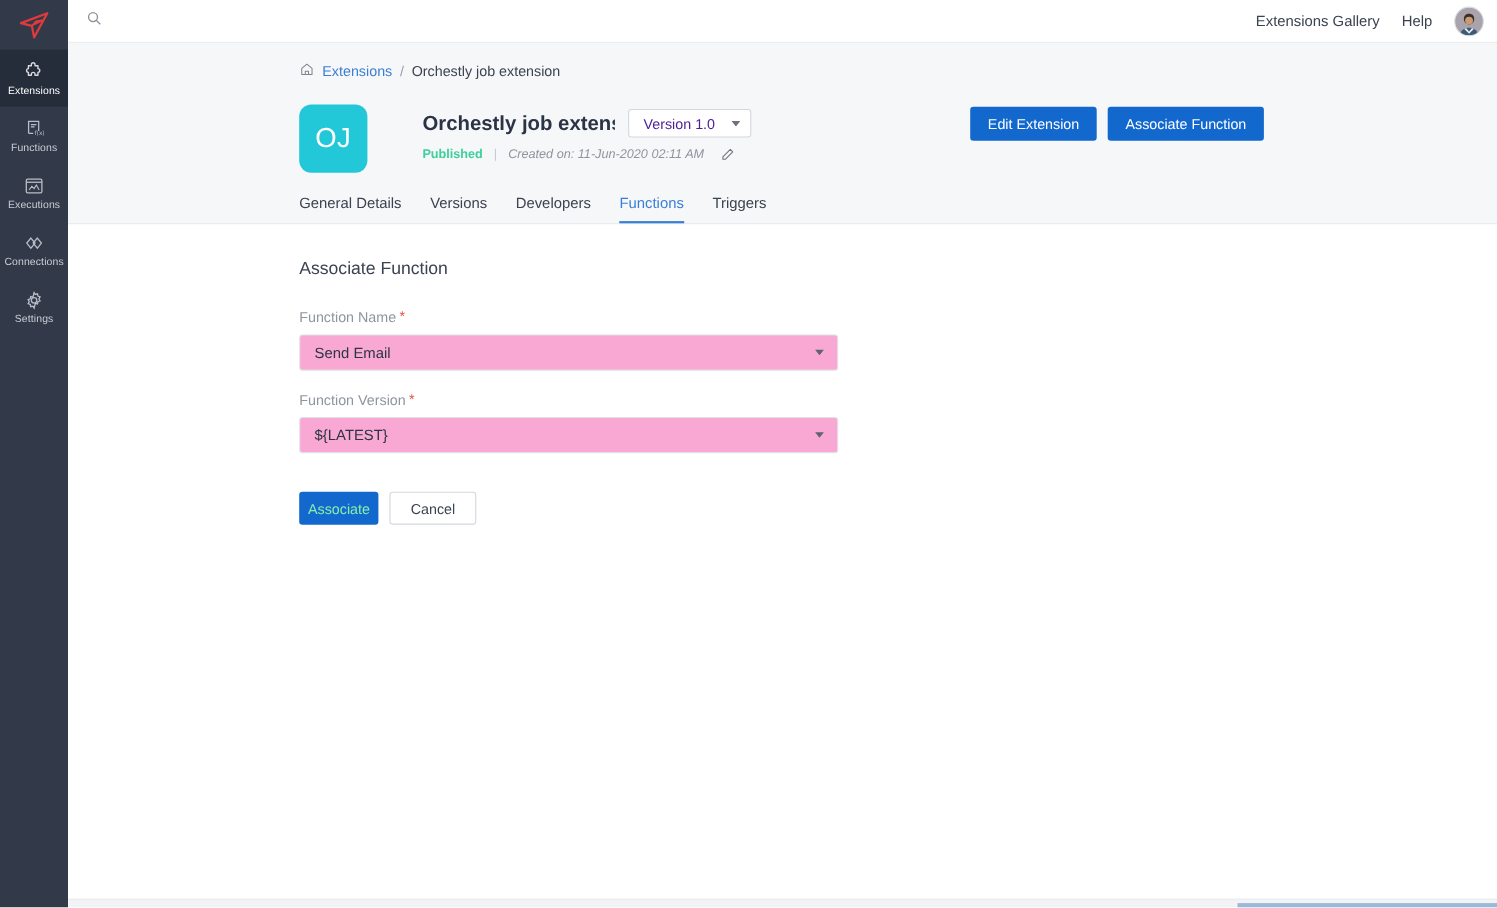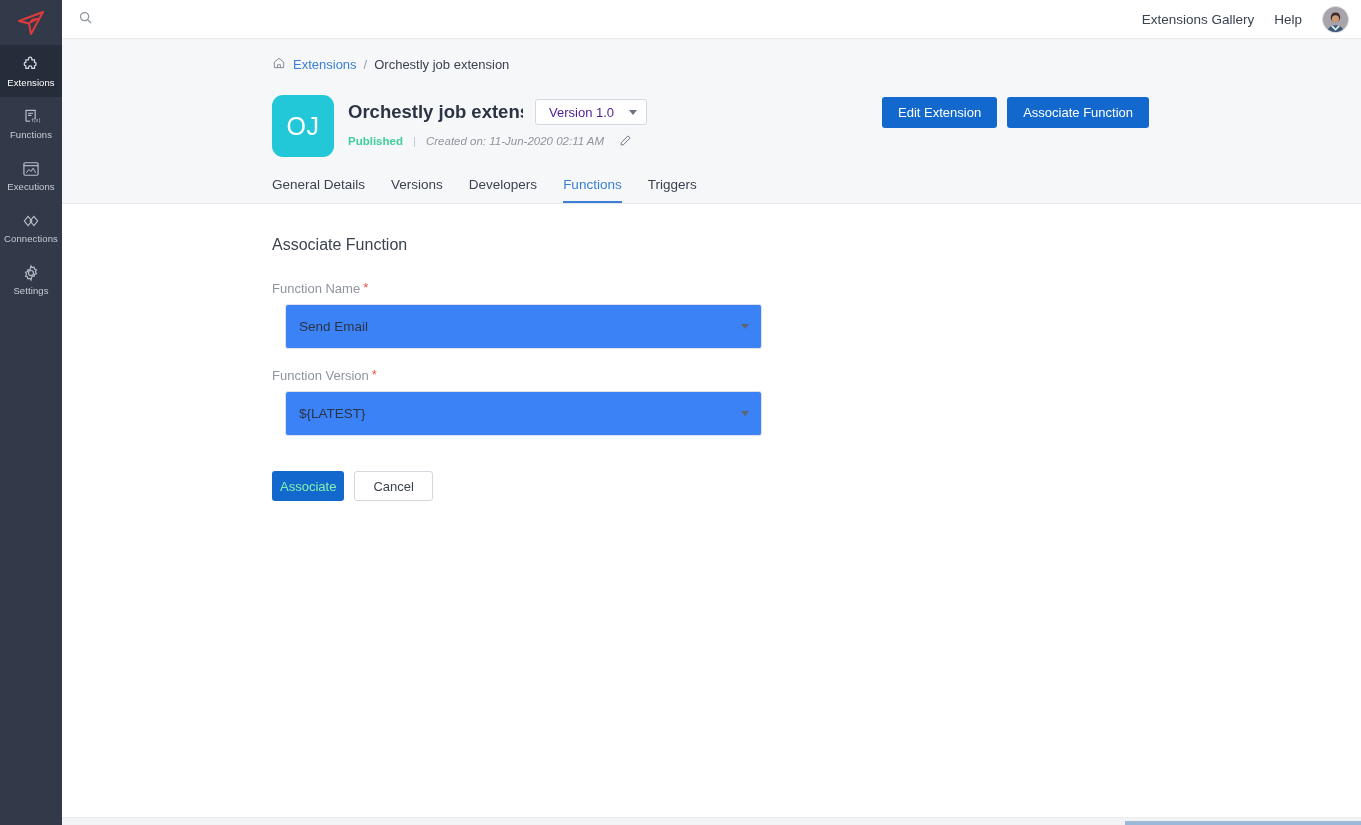--- a/index.html
+++ b/index.html
@@ -92,20 +92,21 @@
     font-size: 13px;
   }
   .bc-link { color: #3a7fd5; cursor: pointer; text-decoration: none; font-size: 13px; }
   .bc-sep { color: #9aa0a9; font-size: 13px; }
   .bc-current { color: #3b4250; font-size: 13px; }
 
   .ext-row {
     display: flex; align-items: flex-start;
     padding: 22px 0 0 210px;
     position: relative;
+    gap: 36px;
   }
   .ext-avatar {
     width: 62px; height: 62px; border-radius: 11px;
     background: #22c8d8;
     color: #ffffff;
     font-size: 25px; font-weight: 400;
     display: flex; align-items: center; justify-content: center;
     letter-spacing: .5px;
     flex: 0 0 62px;
   }
@@ -170,25 +171,25 @@
     font-size: 16px; color: #3b4250; font-weight: normal;
     margin-bottom: 27px;
   }
   .field { margin-bottom: 19px; width: 490px; }
   .field-label {
     font-size: 13px; color: #8f959e; margin-bottom: 8px;
     display: flex; align-items: flex-start; gap: 3px;
   }
   .req { color: #e8544a; font-size: 13px; line-height: 1; }
   .select-box {
-    height: 45px; border: 1px solid #dfe2e6; border-radius: 3px;
-    background: #3b82f6;
+    height: 33px; border: 1px solid #dfe2e6; border-radius: 3px;
+    background: #f9a8d4;
     display: flex; align-items: center; justify-content: space-between;
     padding: 0 12px 0 13px; cursor: pointer;
-    font-size: 13.5px; color: #2b3445; margin-left: 13px;
+    font-size: 13.5px; color: #2b3445;
   }
   .select-caret {
     width: 0; height: 0;
     border-left: 4px solid transparent; border-right: 4px solid transparent;
     border-top: 5px solid #5d6470;
   }
   .form-actions { display: flex; gap: 10px; margin-top: 35px; }
   .btn-associate {
     background: #1368ce; color: #86efac; border: 0;
     border-radius: 3px; height: 30px; padding: 0 8px;

